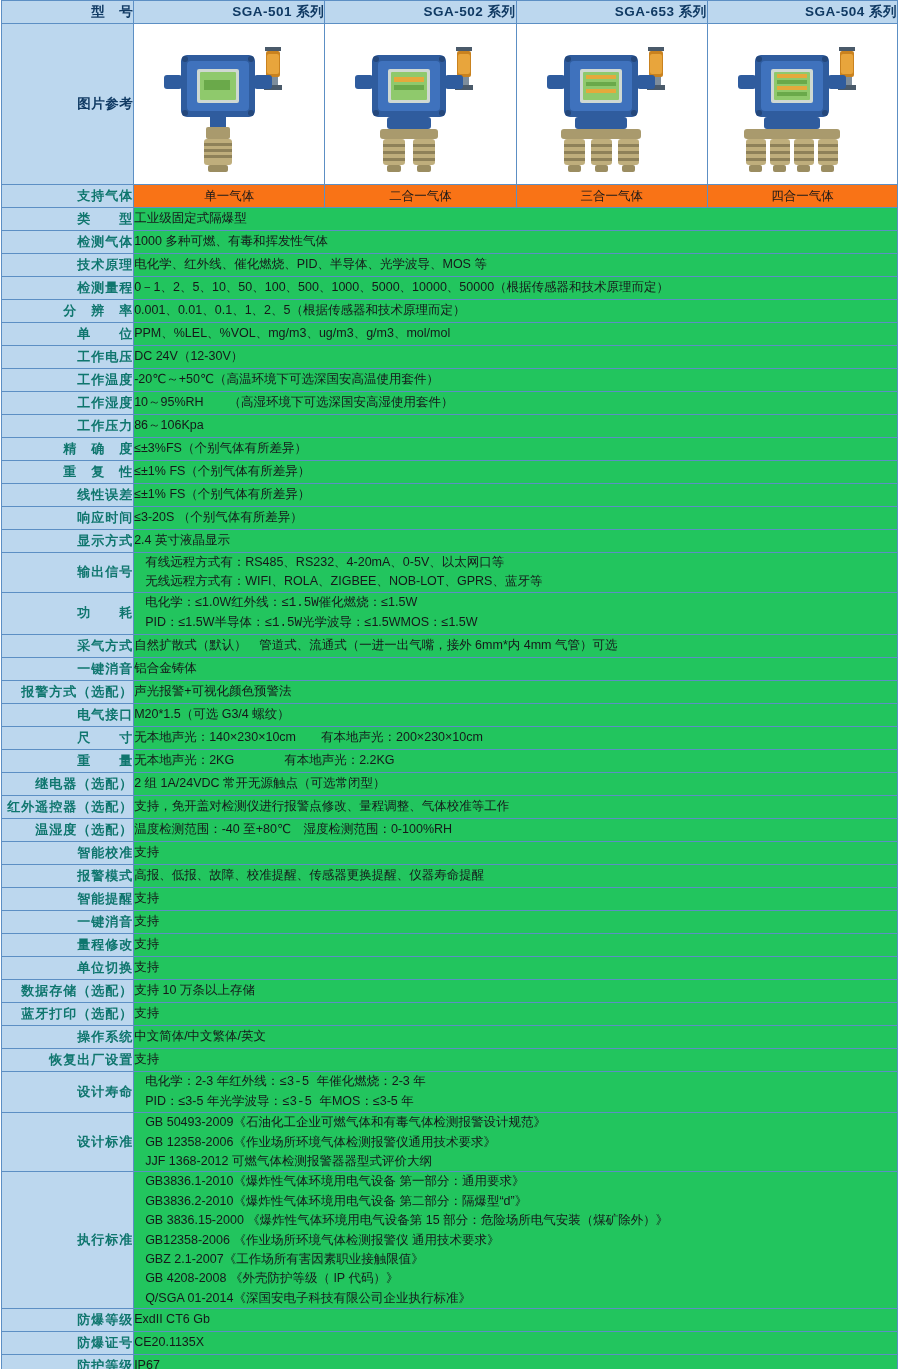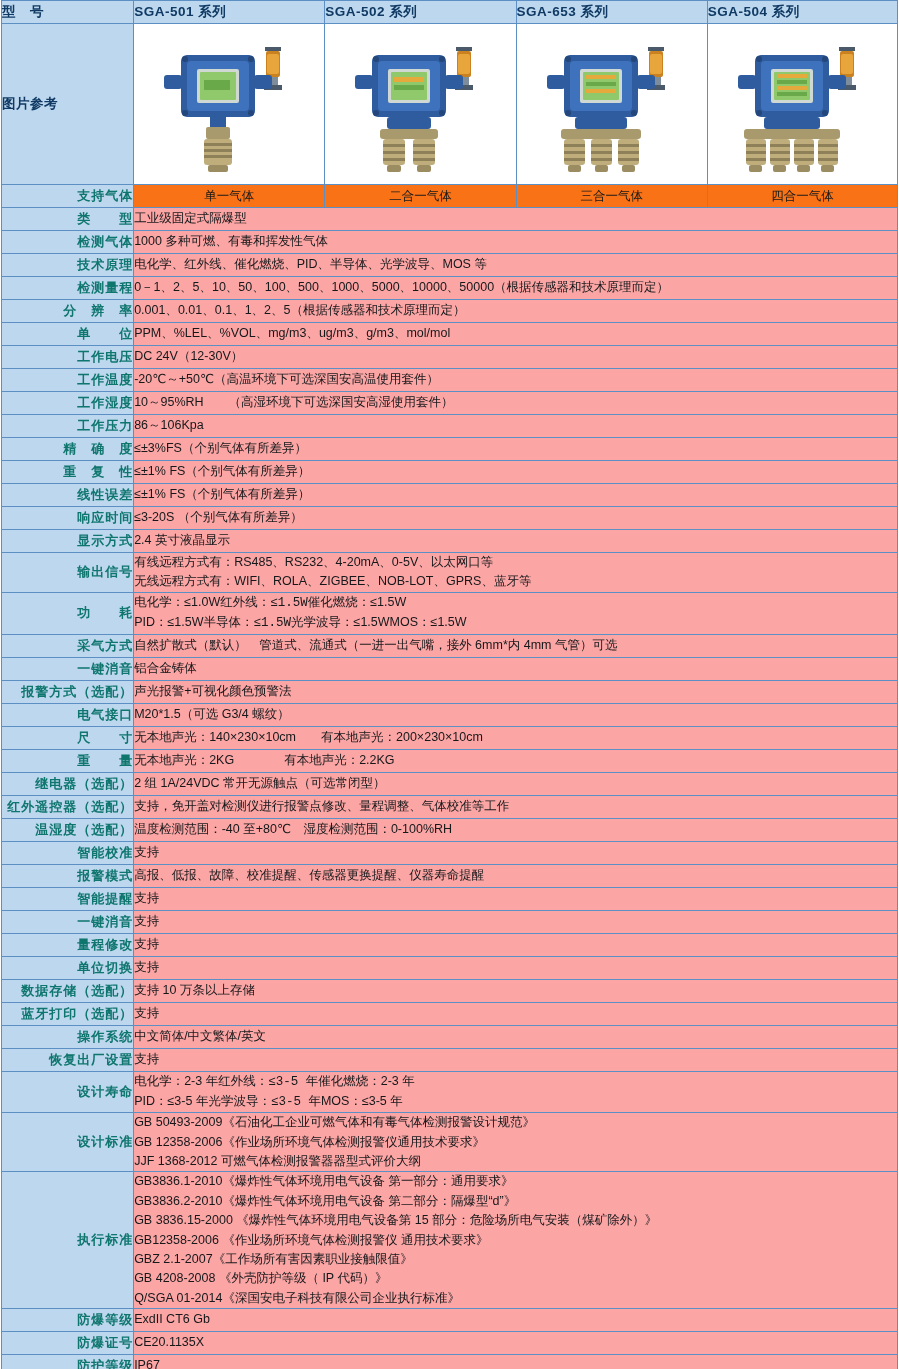--- a/index.html
+++ b/index.html
@@ -1,33 +1,33 @@
 <!DOCTYPE html>
 <html><head>
 <meta charset="utf-8">
 <style>
   html,body{margin:0;padding:0;background:#ffffff;}
   body{font-family:"Liberation Sans","DejaVu Sans",sans-serif;}
   #sheet{width:899px;min-height:1369px;position:relative;}
   table.spec{border-collapse:collapse;width:897px;margin:0 1px;table-layout:fixed;}
   table.spec td{border:1px solid #5c8fc4;vertical-align:middle;padding:0;}
   td.label{background:#bcd7ee;color:#0f766e;font-weight:bold;text-align:right;font-size:13px;letter-spacing:1px;width:132px;}
-  td.val{background:#fca5a5;color:#16181a;font-size:12.5px;padding:4px 8px;line-height:1.55;}
-  td.hdrimg{background:#bcd7ee;color:#103a63;font-weight:bold;text-align:left;font-size:13.5px;letter-spacing:.5px;}
+  td.val{background:#22c55e;color:#16181a;font-size:12.5px;padding:4px 8px;line-height:1.55;}
+  td.hdrimg{background:#bcd7ee;color:#103a63;font-weight:bold;text-align:right;font-size:13.5px;letter-spacing:.5px;}
   td.gas{background:#f97316;color:#16181a;font-size:12.5px;text-align:center;}
   .rowh{height:22px;}
   .w1{width:150px;}
   .w2{width:140px;font-family:Liberation Mono, monospace;}
   .w3{width:150px;}
   .w4{width:120px;}
   .imgcell{height:160px;text-align:center;background:#fff;padding:0;}
   
   .dev{position:relative;width:100%;height:158px;}
   .dev svg{display:block;margin:0 auto;}
-  td.val div{white-space:nowrap;}
+  td.val div{white-space:nowrap;padding-left:11px;}
 </style>
 </head>
 <body>
 
 <div id="sheet">
 
   <table class="spec">
     <colgroup>
       <col style="width:132px">
       <col style="width:191px">

